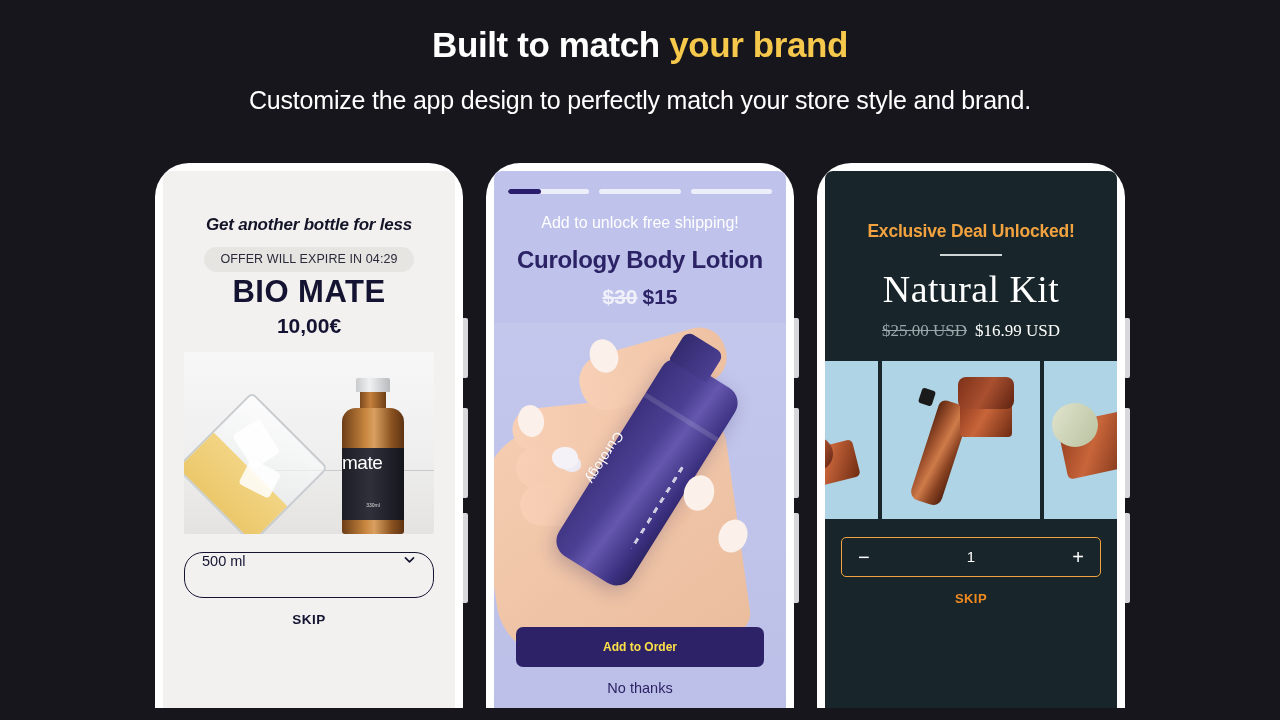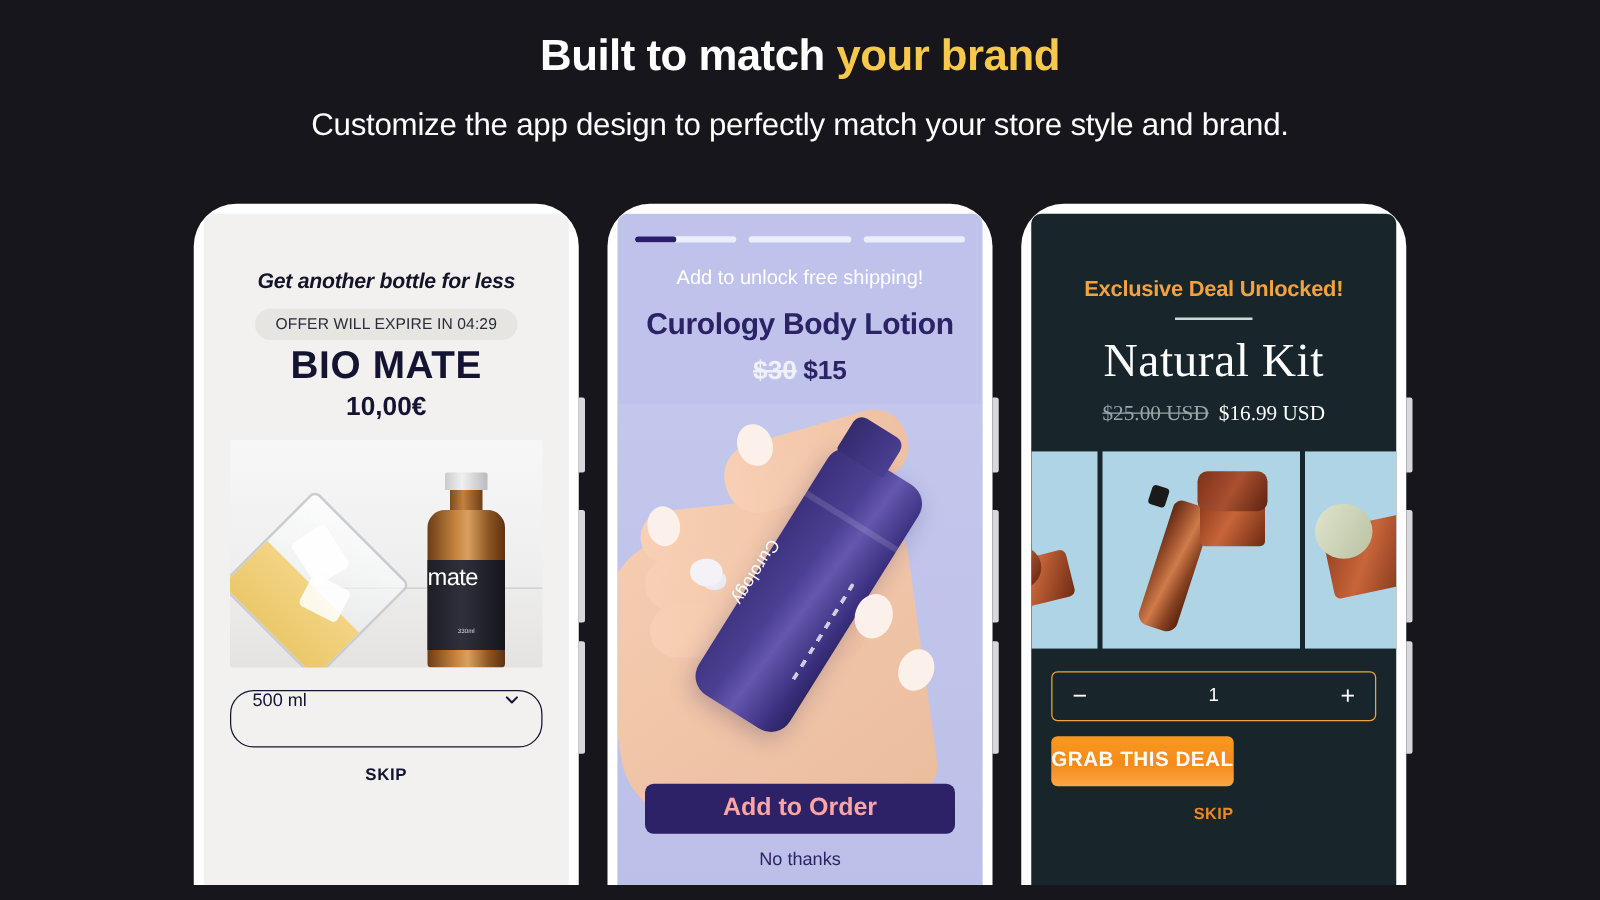--- a/index.html
+++ b/index.html
@@ -318,21 +318,21 @@
     box-shadow: 6px 6px 0 -3px #eceaf2;
   }
 
   .p2-bottom {
     position: absolute; left: 0; right: 0; bottom: 0;
     padding: 0 22px 12px 22px;
   }
   .p2-cta {
     width: 100%; height: 40px;
     background: #2d2268; border-radius: 7px;
-    color: #fca5a5; font-size: 20px; font-weight: 600;
+    color: #fde047; font-size: 12px; font-weight: 600;
     display: flex; align-items: center; justify-content: center;
     border: none; font-family: "Liberation Sans", sans-serif;
   }
   .p2-nothanks {
     margin-top: 13px; text-align: center;
     font-size: 14.5px; color: #2c2366; font-weight: 500;
   }
 
   
   .p3 .screen {
@@ -536,18 +536,17 @@
           <div class="jar-lid" style="left:8px; top:42px; width:46px; height:44px; background:linear-gradient(120deg,#e0e4cd,#b9c2a0);"></div>
         </div>
       </div>
 
       <div class="p3-qty">
         <span class="qty-btn">−</span>
         <span class="qty-val">1</span>
         <span class="qty-btn">+</span>
       </div>
 
-      <button class="p3-cta">GRAB THIS DEAL</button>
       <div class="p3-skip">SKIP</div>
     </div>
   </div>
 
 </div>
 
 </body></html>

